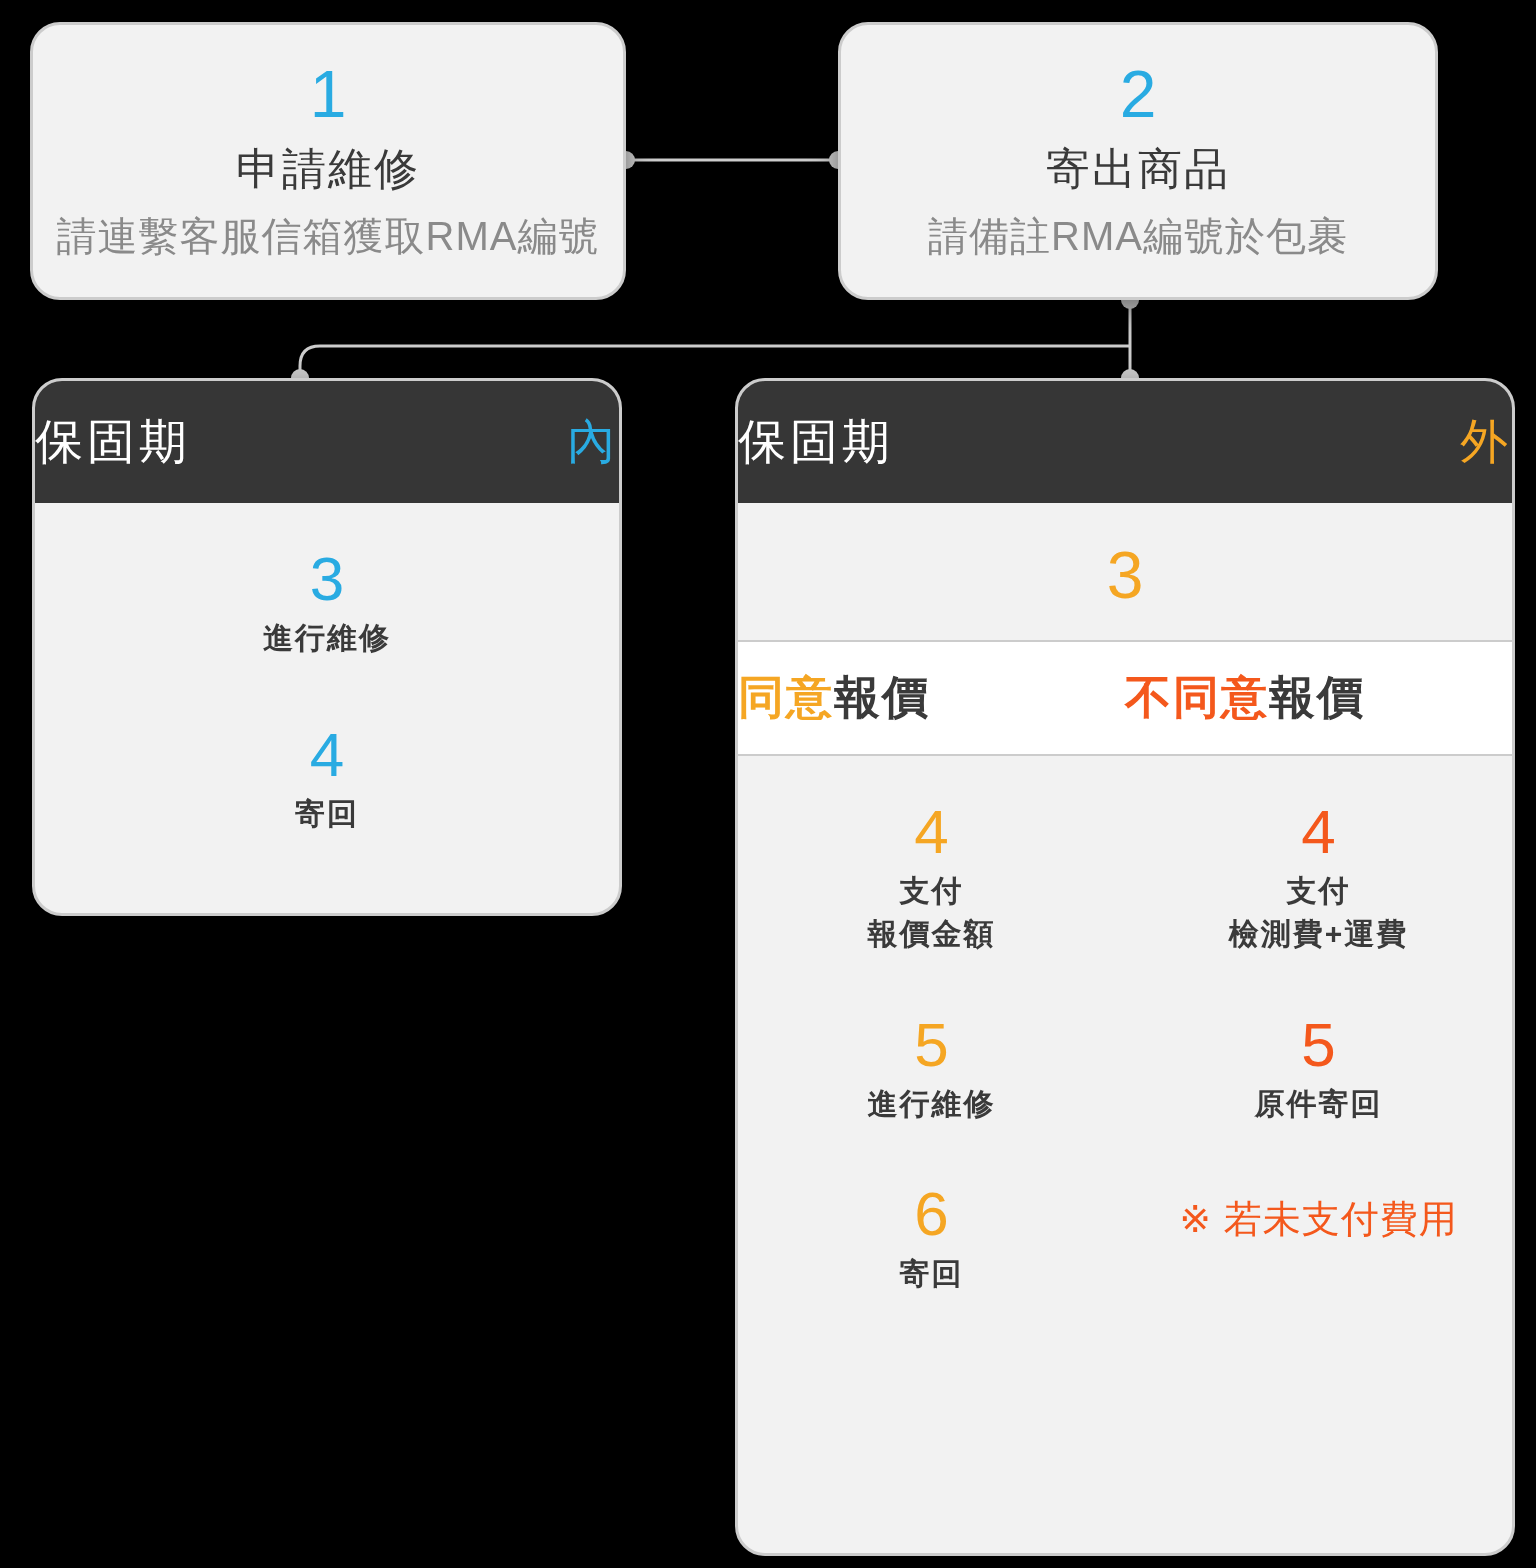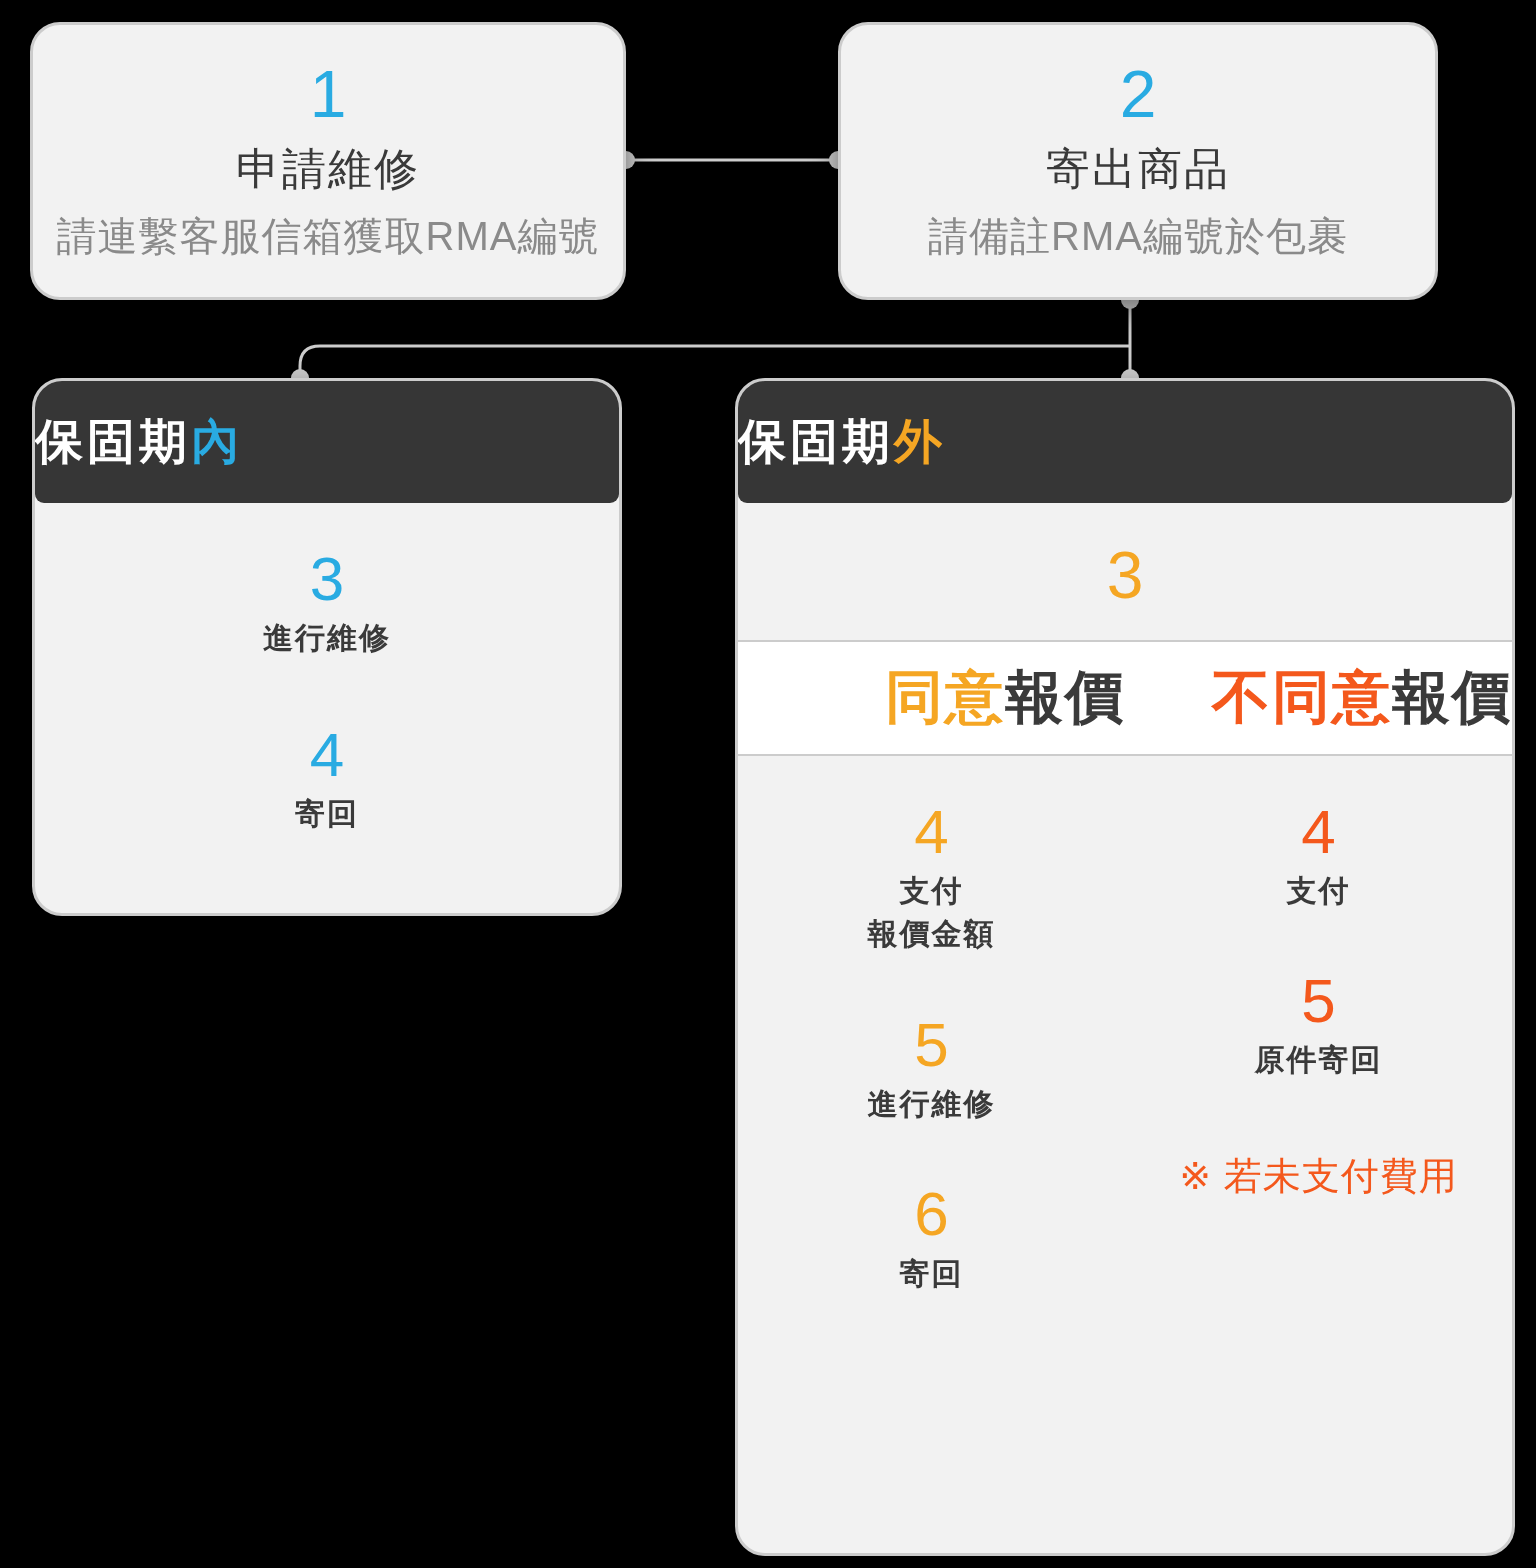--- a/index.html
+++ b/index.html
@@ -27,42 +27,42 @@
   .top-card{display:flex;flex-direction:column;align-items:center;justify-content:center;gap:10px;}
   .num{font-size:66px;font-weight:300;line-height:1.1;color:var(--blue,#29abe2);}
   .num.amber{color:var(--amber,#f5a623);}
   .num.orange{color:var(--orange,#f4581c);}
   .step-title{font-size:44px;font-weight:normal;color:var(--text_dark,#3a3a3a);letter-spacing:2px;}
   .step-sub{font-size:40px;color:var(--text_gray,#8a8a8a);letter-spacing:1px;}
   
   .panel{display:flex;flex-direction:column;overflow:hidden;}
   .panel-header{
     flex:0 0 122px;background:var(--header_bg,#363636);
-    display:flex;align-items:center;justify-content:flex-start;
-    font-size:48px;font-weight:bold;color:#ffffff;letter-spacing:4px;border-radius:9px;
+    display:flex;align-items:center;justify-content:space-between;
+    font-size:48px;font-weight:normal;color:#ffffff;letter-spacing:4px;
   }
   .accent-blue{color:var(--blue,#29abe2);}
   .accent-amber{color:var(--amber,#f5a623);}
   .accent-orange{color:var(--orange,#f4581c);}
   .panel-body{flex:1;display:flex;flex-direction:column;align-items:center;}
   .step{display:flex;flex-direction:column;align-items:center;gap:6px;}
   .step .label{font-size:30px;font-weight:bold;color:var(--text_dark,#3a3a3a);letter-spacing:2px;line-height:1.25;text-align:center;}
   .step .num{font-size:62px;}
   
   .panel-in .panel-body{padding-top:42px;gap:64px;}
   
   .section-quote{display:flex;flex-direction:column;align-items:center;padding:36px 0 28px 0;gap:6px;}
   .band{
     flex:0 0 116px;width:100%;
     background:var(--band_bg,#fff);
     border-top:2px solid var(--line,#ccc);
     border-bottom:2px solid var(--line,#ccc);
     display:grid;grid-template-columns:1fr 1fr;align-items:center;
   }
-  .band .band-title{font-size:58px;font-weight:bold;color:var(--text_dark,#3a3a3a);text-align:right;letter-spacing:2px;}
+  .band .band-title{font-size:46px;font-weight:bold;color:var(--text_dark,#3a3a3a);text-align:left;letter-spacing:2px;}
   .cols{flex:1;width:100%;display:grid;grid-template-columns:1fr 1fr;padding-top:42px;}
   .col{display:flex;flex-direction:column;align-items:center;gap:58px;}
   .note{
     margin-top:10px;
     font-size:38px;font-weight:500;color:var(--orange,#f4581c);
     line-height:1.55;text-align:left;letter-spacing:1px;
   }
 </style>
 </head>
 <body>
@@ -146,20 +146,21 @@
         <div class="step">
           <div class="num amber">6</div>
           <div class="label">寄回</div>
         </div>
       </div>
 
       <div class="col">
         <div class="step">
           <div class="num orange">4</div>
           <div class="label">支付</div>
+          <div class="label">檢測費+運費</div>
         </div>
         <div class="step">
           <div class="num orange">5</div>
           <div class="label">原件寄回</div>
         </div>
         <div class="note">
           <div>※ 若未支付費用</div>
         </div>
       </div>
 

